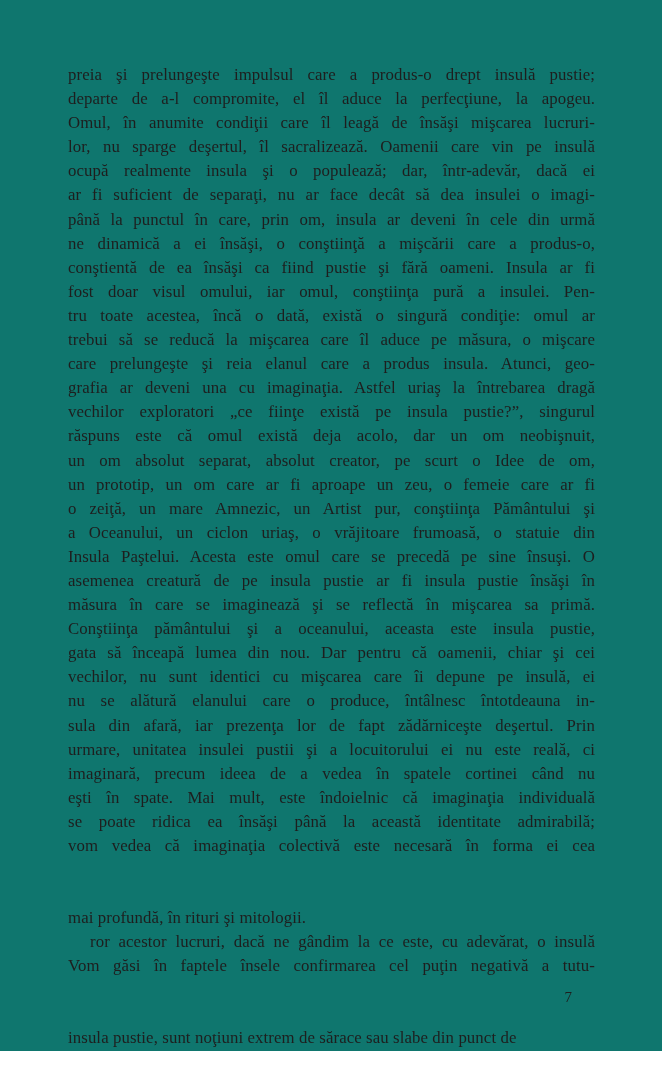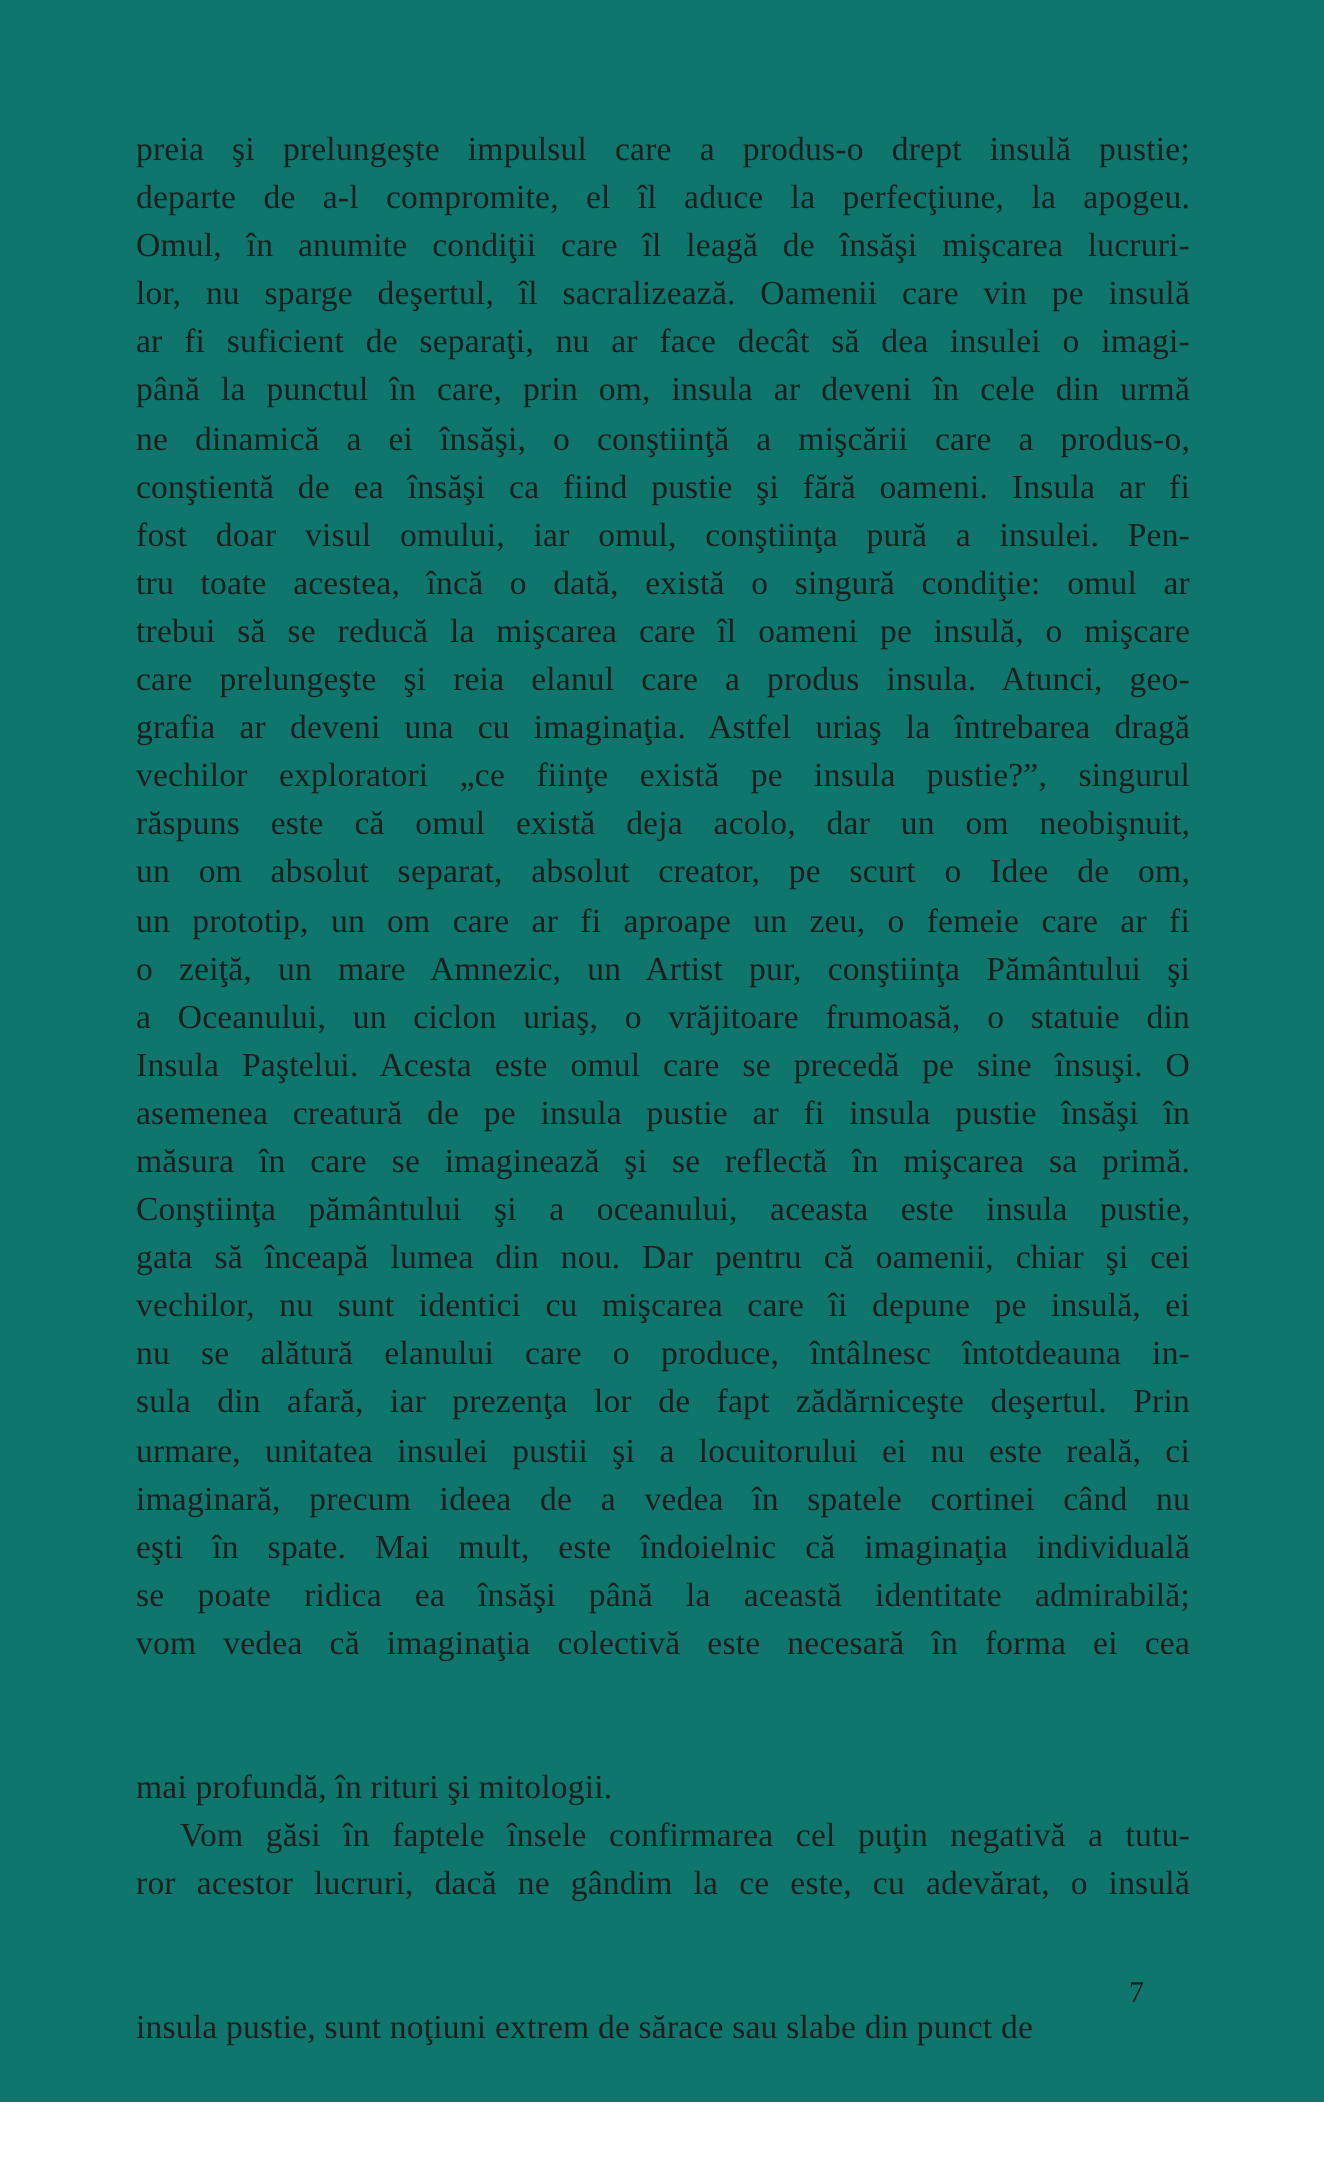--- a/index.html
+++ b/index.html
@@ -51,27 +51,28 @@
 </head>
 <body>
 
 <div class="page">
   <div class="text-block">
       <div class="para">
         <div class="line">preia şi prelungeşte impulsul care a produs-o drept insulă pustie;</div>
         <div class="line">departe de a-l compromite, el îl aduce la perfecţiune, la apogeu.</div>
         <div class="line">Omul, în anumite condiţii care îl leagă de însăşi mişcarea lucruri-</div>
         <div class="line">lor, nu sparge deşertul, îl sacralizează. Oamenii care vin pe insulă</div>
+        <div class="line">ocupă realmente insula şi o populează; dar, într-adevăr, dacă ei</div>
         <div class="line">ar fi suficient de separaţi, nu ar face decât să dea insulei o imagi-</div>
         <div class="line">până la punctul în care, prin om, insula ar deveni în cele din urmă</div>
         <div class="line">ne dinamică a ei însăşi, o conştiinţă a mişcării care a produs-o,</div>
         <div class="line">conştientă de ea însăşi ca fiind pustie şi fără oameni. Insula ar fi</div>
         <div class="line">fost doar visul omului, iar omul, conştiinţa pură a insulei. Pen-</div>
         <div class="line">tru toate acestea, încă o dată, există o singură condiţie: omul ar</div>
-        <div class="line">trebui să se reducă la mişcarea care îl oameni pe insulă, o mişcare</div>
+        <div class="line">trebui să se reducă la mişcarea care îl aduce pe măsura, o mişcare</div>
         <div class="line">care prelungeşte şi reia elanul care a produs insula. Atunci, geo-</div>
         <div class="line">grafia ar deveni una cu imaginaţia. Astfel uriaş la întrebarea dragă</div>
         <div class="line">vechilor exploratori „ce fiinţe există pe insula pustie?”, singurul</div>
         <div class="line">răspuns este că omul există deja acolo, dar un om neobişnuit,</div>
         <div class="line">un om absolut separat, absolut creator, pe scurt o Idee de om,</div>
         <div class="line">un prototip, un om care ar fi aproape un zeu, o femeie care ar fi</div>
         <div class="line">o zeiţă, un mare Amnezic, un Artist pur, conştiinţa Pământului şi</div>
         <div class="line">a Oceanului, un ciclon uriaş, o vrăjitoare frumoasă, o statuie din</div>
         <div class="line">Insula Paştelui. Acesta este omul care se precedă pe sine însuşi. O</div>
         <div class="line">asemenea creatură de pe insula pustie ar fi insula pustie însăşi în</div>
@@ -82,19 +83,19 @@
         <div class="line">nu se alătură elanului care o produce, întâlnesc întotdeauna in-</div>
         <div class="line">sula din afară, iar prezenţa lor de fapt zădărniceşte deşertul. Prin</div>
         <div class="line">urmare, unitatea insulei pustii şi a locuitorului ei nu este reală, ci</div>
         <div class="line">imaginară, precum ideea de a vedea în spatele cortinei când nu</div>
         <div class="line">eşti în spate. Mai mult, este îndoielnic că imaginaţia individuală</div>
         <div class="line">se poate ridica ea însăşi până la această identitate admirabilă;</div>
         <div class="line">vom vedea că imaginaţia colectivă este necesară în forma ei cea</div>
         <div class="line last">mai profundă, în rituri şi mitologii.</div>
       </div>
       <div class="para indent">
+        <div class="line">ror acestor lucruri, dacă ne gândim la ce este, cu adevărat, o insulă</div>
         <div class="line">Vom găsi în faptele însele confirmarea cel puţin negativă a tutu-</div>
-        <div class="line">ror acestor lucruri, dacă ne gândim la ce este, cu adevărat, o insulă</div>
         <div class="line last">insula pustie, sunt noţiuni extrem de sărace sau slabe din punct de</div>
       </div>
     </div>
   <div class="folio">7</div>
 </div>
 
 </body></html>

